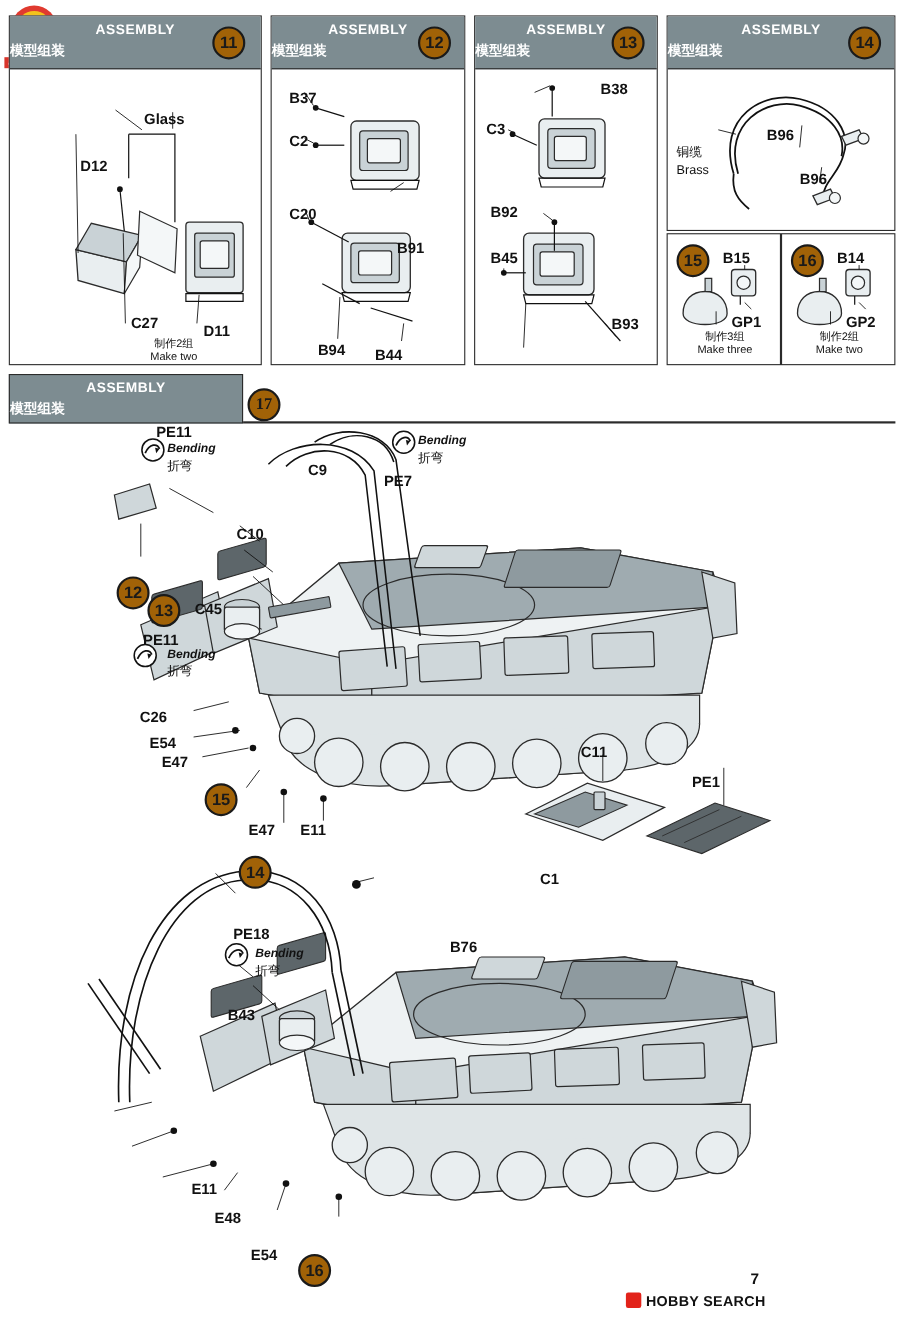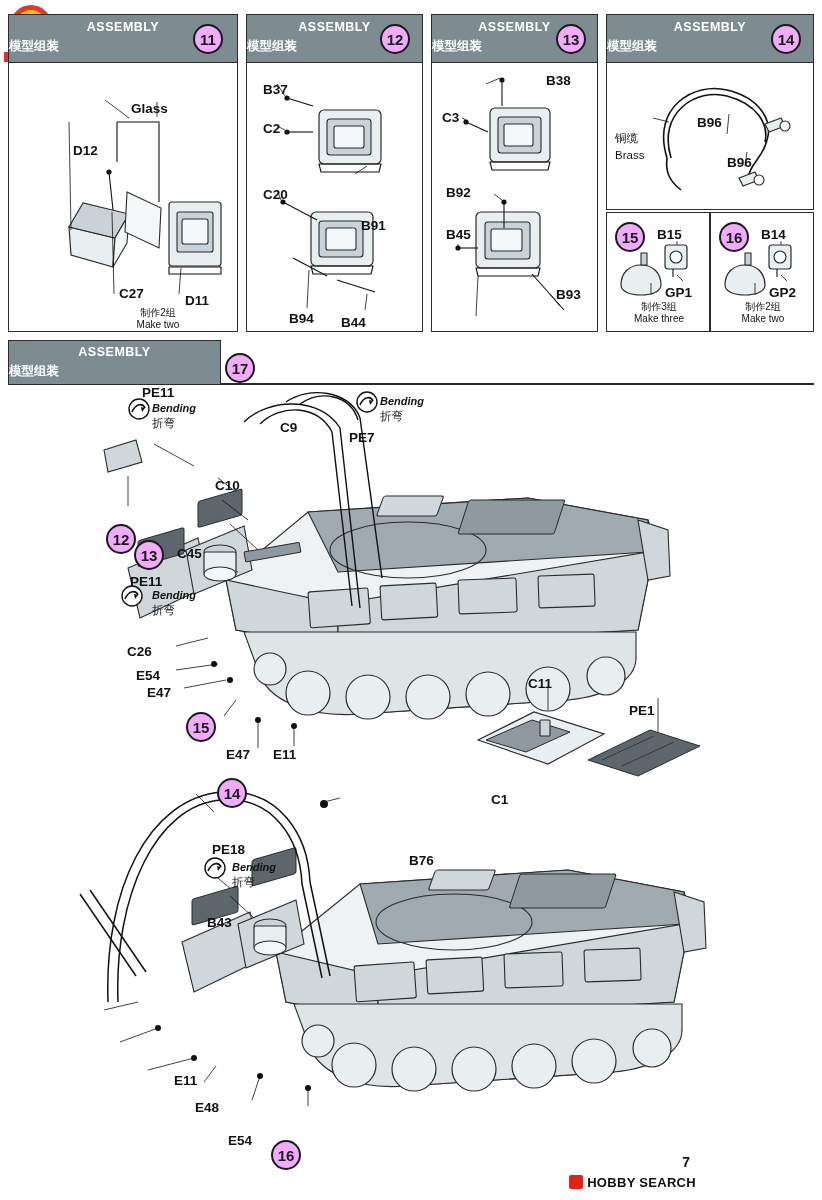--- a/index.html
+++ b/index.html
@@ -34,21 +34,21 @@
   }
   .head-cn{
     position:absolute;left:0;right:0;top:23px;
     text-align:left;
     font-size:12.5px;font-weight:bold;color:#ffffff;
   }
 
   .step-badge{
     position:absolute;
     width:30px;height:30px;border-radius:50%;
-    border:2.2px solid #1a1a1a;background:#f0abfc;
+    border:2.2px solid #1a1a1a;background:#a16207;
     display:flex;align-items:center;justify-content:center;
     font-size:15px;font-weight:bold;color:#1a1a1a;
     box-sizing:border-box;
   }
 
   .lbl{
     position:absolute;
     font-size:13.5px;
     font-weight:bold;
     color:#111;
@@ -311,21 +311,21 @@
     </div>
   </div>
 
   <div class="panel" style="left:8px;top:340px;width:806px;height:848px;border:none;">
 
     <div style="position:absolute;left:0;top:0;width:213px;height:45px;background:#7d8c91;border:1.5px solid #2b2b2b;box-sizing:border-box;">
       <div class="head-en" style="top:4px;">ASSEMBLY</div>
       <div class="head-cn" style="top:22px;">模型组装</div>
     </div>
     <div style="position:absolute;left:213px;top:43px;width:593px;height:2px;background:#2b2b2b;"></div>
-    <div class="step-badge" style="left:217px;top:13px;">17</div>
+    <div class="step-badge" style="left:217px;top:13px;font-family:Liberation Serif, serif;">17</div>
 
     <svg width="806" height="430" style="top:40px;">
 
       <path class="hull" d="M218 200 L300 132 L520 118 L640 140 L650 170 L640 200 L630 250 L330 268 L228 250 Z"></path>
       <path class="hull-d" d="M218 200 L228 250 L330 268 L330 224 Z"></path>
       <path class="hull-d" d="M330 224 L330 268 L630 250 L640 200 L640 172 Z"></path>
       <path class="hull-dd" d="M300 132 L520 118 L640 140 L640 172 L330 192 Z"></path>
 
       <path class="hull-d" d="M630 140 L660 150 L662 196 L640 200 Z"></path>
 

